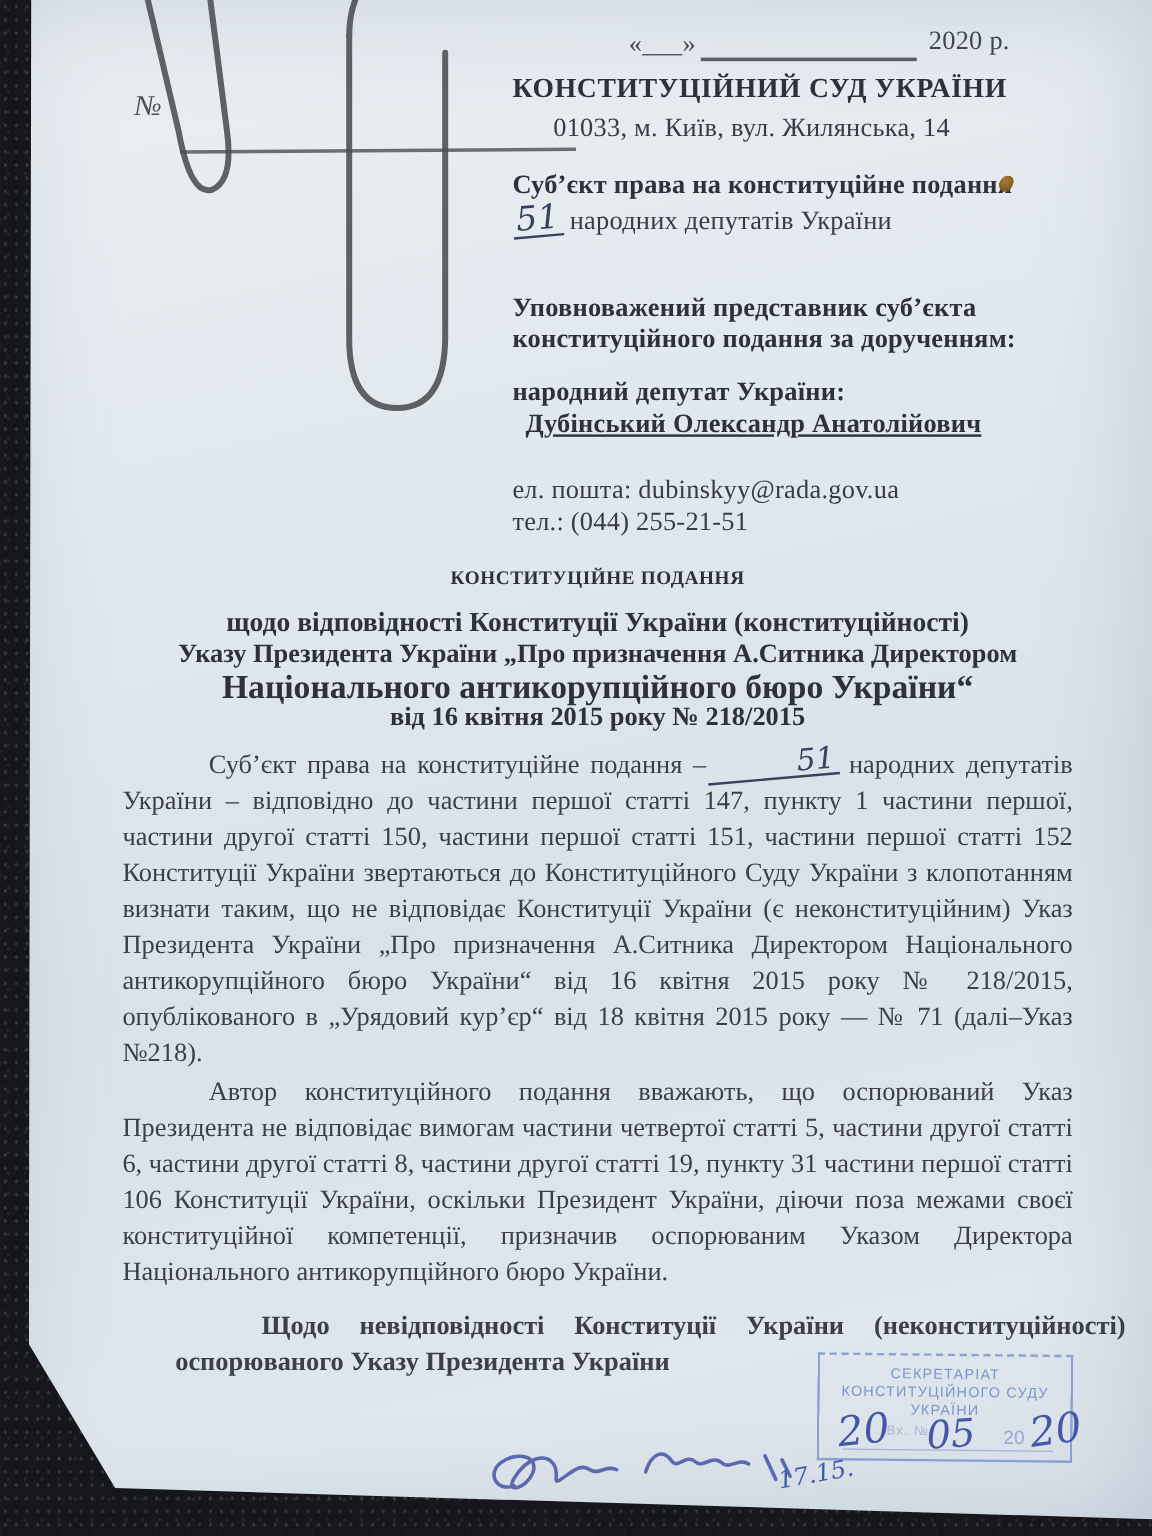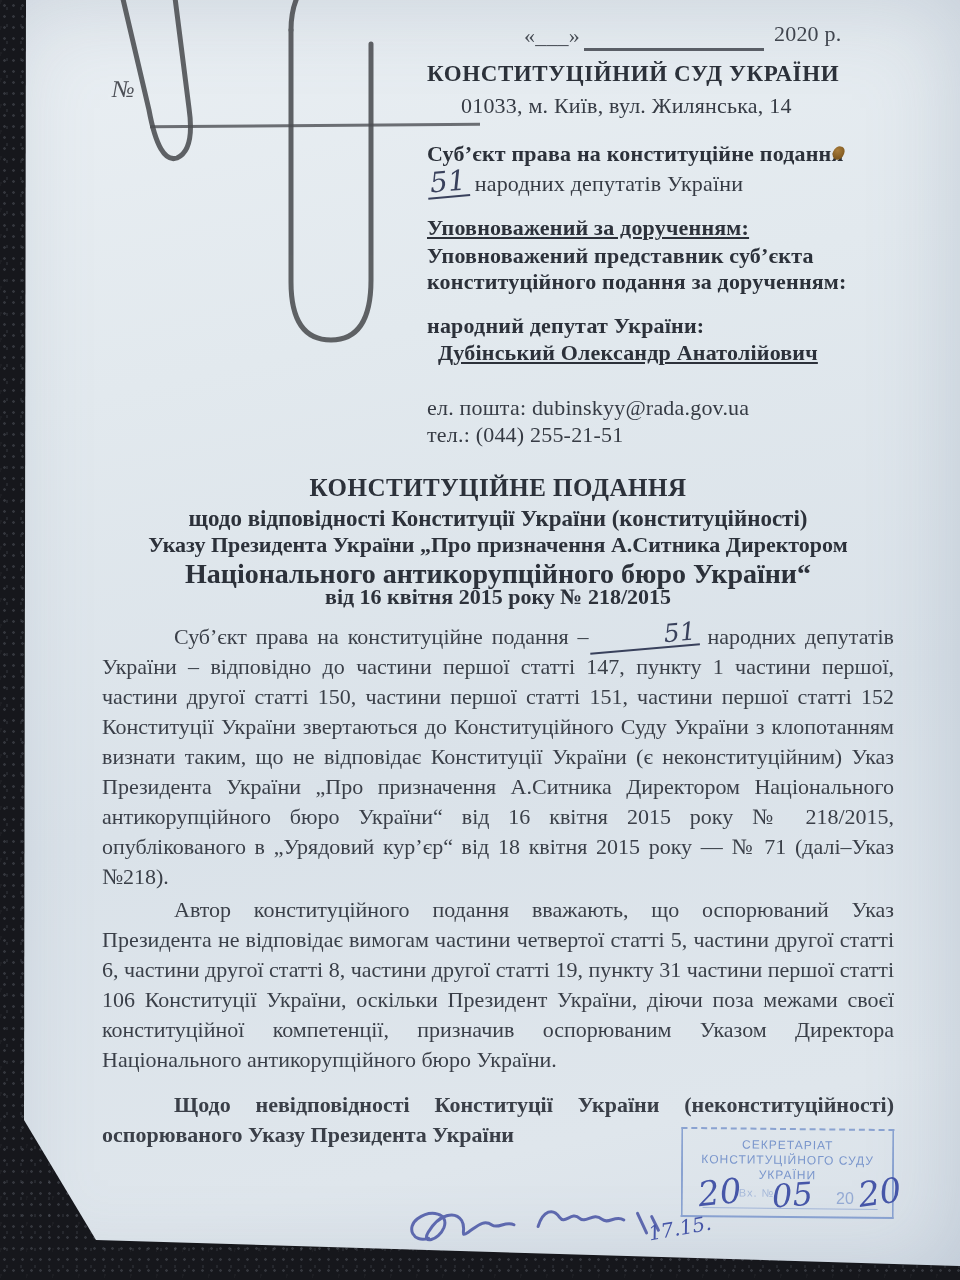--- a/index.html
+++ b/index.html
@@ -69,42 +69,41 @@
     <div class="abs doc b" style="left:427px; top:60px; font-size:23px; letter-spacing:0.6px;">КОНСТИТУЦІЙНИЙ СУД УКРАЇНИ</div>
     <div class="abs doc" style="left:427px; top:92px;margin-left:34px;">01033, м. Київ, вул. Жилянська, 14</div>
 
     <div class="abs doc b" style="left:427px; top:140px;">Суб’єкт права на конституційне подання</div>
     <div class="abs doc" style="left:427px; top:168px;">
       <span class="hand" style="font-size:28px;">51</span>
       <span>народних депутатів України</span>
     </div>
     <div class="abs speck"></div>
 
-    <div class="abs doc b" style="left:427px; top:214px; text-decoration:underline;">Уповноважений за дорученням:</div>
     <div class="abs doc b" style="left:427px; top:242px;">Уповноважений представник суб’єкта</div>
     <div class="abs doc b" style="left:427px; top:268px;">конституційного подання за дорученням:</div>
 
     <div class="abs doc b" style="left:427px; top:312px;">народний депутат України:</div>
     <div class="abs doc b" style="left:438px; top:339px;text-decoration:underline;">Дубінський Олександр Анатолійович</div>
     <div class="abs doc" style="left:427px; top:394px;font-family:Liberation Serif, serif;">ел. пошта: dubinskyy@rada.gov.ua</div>
     <div class="abs doc" style="left:427px; top:421px;">тел.: (044) 255-21-51</div>
 
-    <div class="abs center b" style="left:102px; top:474px; width:792px; font-size:25px; letter-spacing:0.5px;">КОНСТИТУЦІЙНЕ ПОДАННЯ</div>
+    <div class="abs center b" style="left:102px; top:474px; width:792px; font-size:16px; letter-spacing:0.5px;">КОНСТИТУЦІЙНЕ ПОДАННЯ</div>
     <div class="abs center b" style="left:102px; top:506px; width:792px; font-size:23px;">щодо відповідності Конституції України (конституційності)</div>
     <div class="abs center b" style="left:102px; top:532px; width:792px; font-size:22px;">Указу Президента України „Про призначення А.Ситника Директором</div>
     <div class="abs center b" style="left:102px; top:558px; width:792px; font-size:28px;">Національного антикорупційного бюро України“</div>
     <div class="abs center b" style="left:102px; top:584px; width:792px; font-size:22px;">від 16 квітня 2015 року № 218/2015</div>
 
     <p class="abs body-text indent" style="top:622px;">
       <span>Суб’єкт права на конституційне подання –</span><span class="hand" style="font-size:25px;">51</span><span> народних депутатів України – відповідно до частини першої статті 147, пункту 1 частини першої, частини другої статті 150, частини першої статті 151, частини першої статті 152 Конституції України звертаються до Конституційного Суду України з клопотанням визнати таким, що не відповідає Конституції України (є неконституційним) Указ Президента України „Про призначення А.Ситника Директором Національного антикорупційного бюро України“ від 16 квітня 2015 року № 218/2015, опублікованого в „Урядовий кур’єр“ від 18 квітня 2015 року — № 71 (далі–Указ №218).</span>
     </p>
 
     <p class="abs body-text indent" style="top:895px;">Автор конституційного подання вважають, що оспорюваний Указ Президента не відповідає вимогам частини четвертої статті 5, частини другої статті 6, частини другої статті 8, частини другої статті 19, пункту 31 частини першої статті 106 Конституції України, оскільки Президент України, діючи поза межами своєї конституційної компетенції, призначив оспорюваним Указом Директора Національного антикорупційного бюро України.</p>
 
-    <p class="abs body-text indent b" style="top:1090px; font-weight:bold;">Щодо невідповідності Конституції України (неконституційності) оспорюваного Указу Президента України</p>
+    <p class="abs body-text indent b" style="top:1090px; font-weight:bold;margin-left:44px;">Щодо невідповідності Конституції України (неконституційності) оспорюваного Указу Президента України</p>
 
     <div class="abs stamp-box">
       <div>СЕКРЕТАРІАТ</div>
       <div>КОНСТИТУЦІЙНОГО СУДУ</div>
       <div>УКРАЇНИ</div>
       <div class="abs" style="left:8px; top:56px; font-size:11px; opacity:0.55;margin-left:48px;">Вх. №</div>
       <div class="abs" style="left:20px; top:78px; width:175px; border-top:1px solid rgba(110,140,200,0.5);"></div>
     </div>
     <span class="abs hw-blue" style="left:698px; top:1172px; font-size:34px; transform:rotate(-6deg);">20</span>
     <span class="abs hw-blue" style="left:772px; top:1176px; font-size:32px; transform:rotate(-4deg);">05</span>

